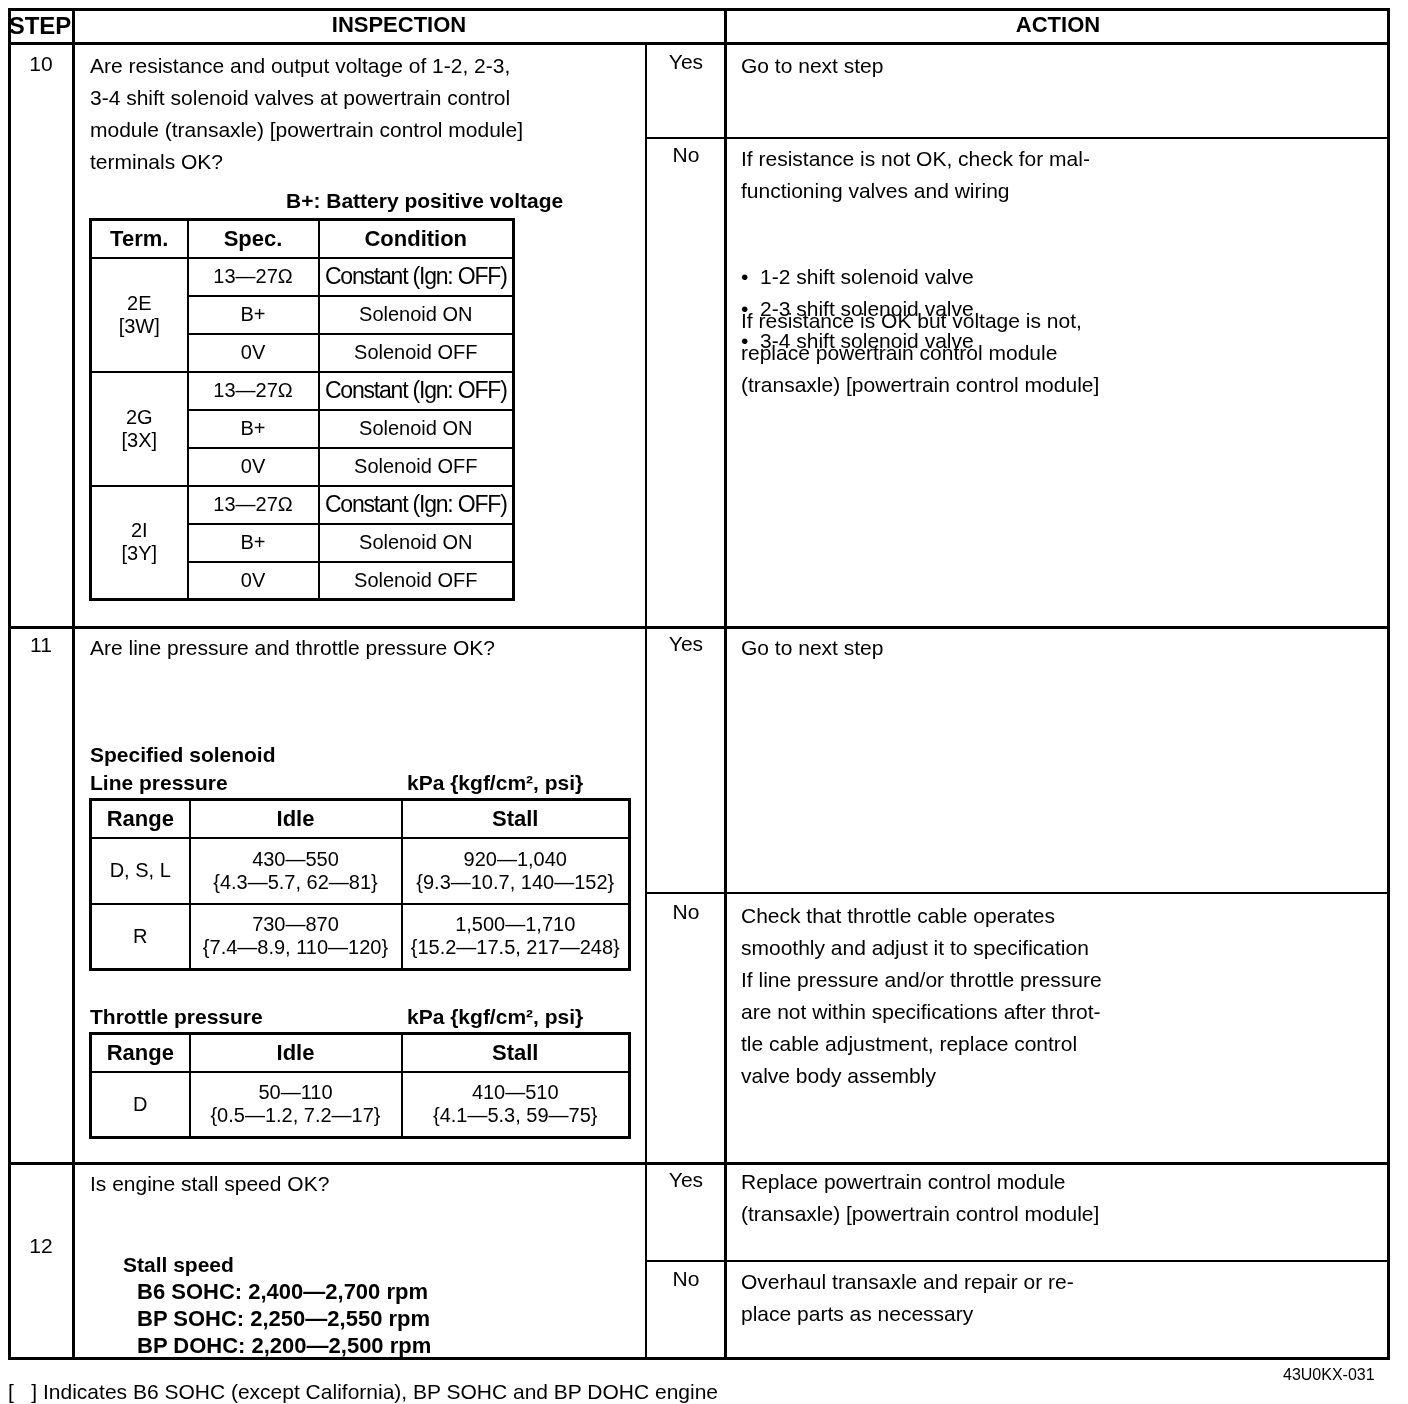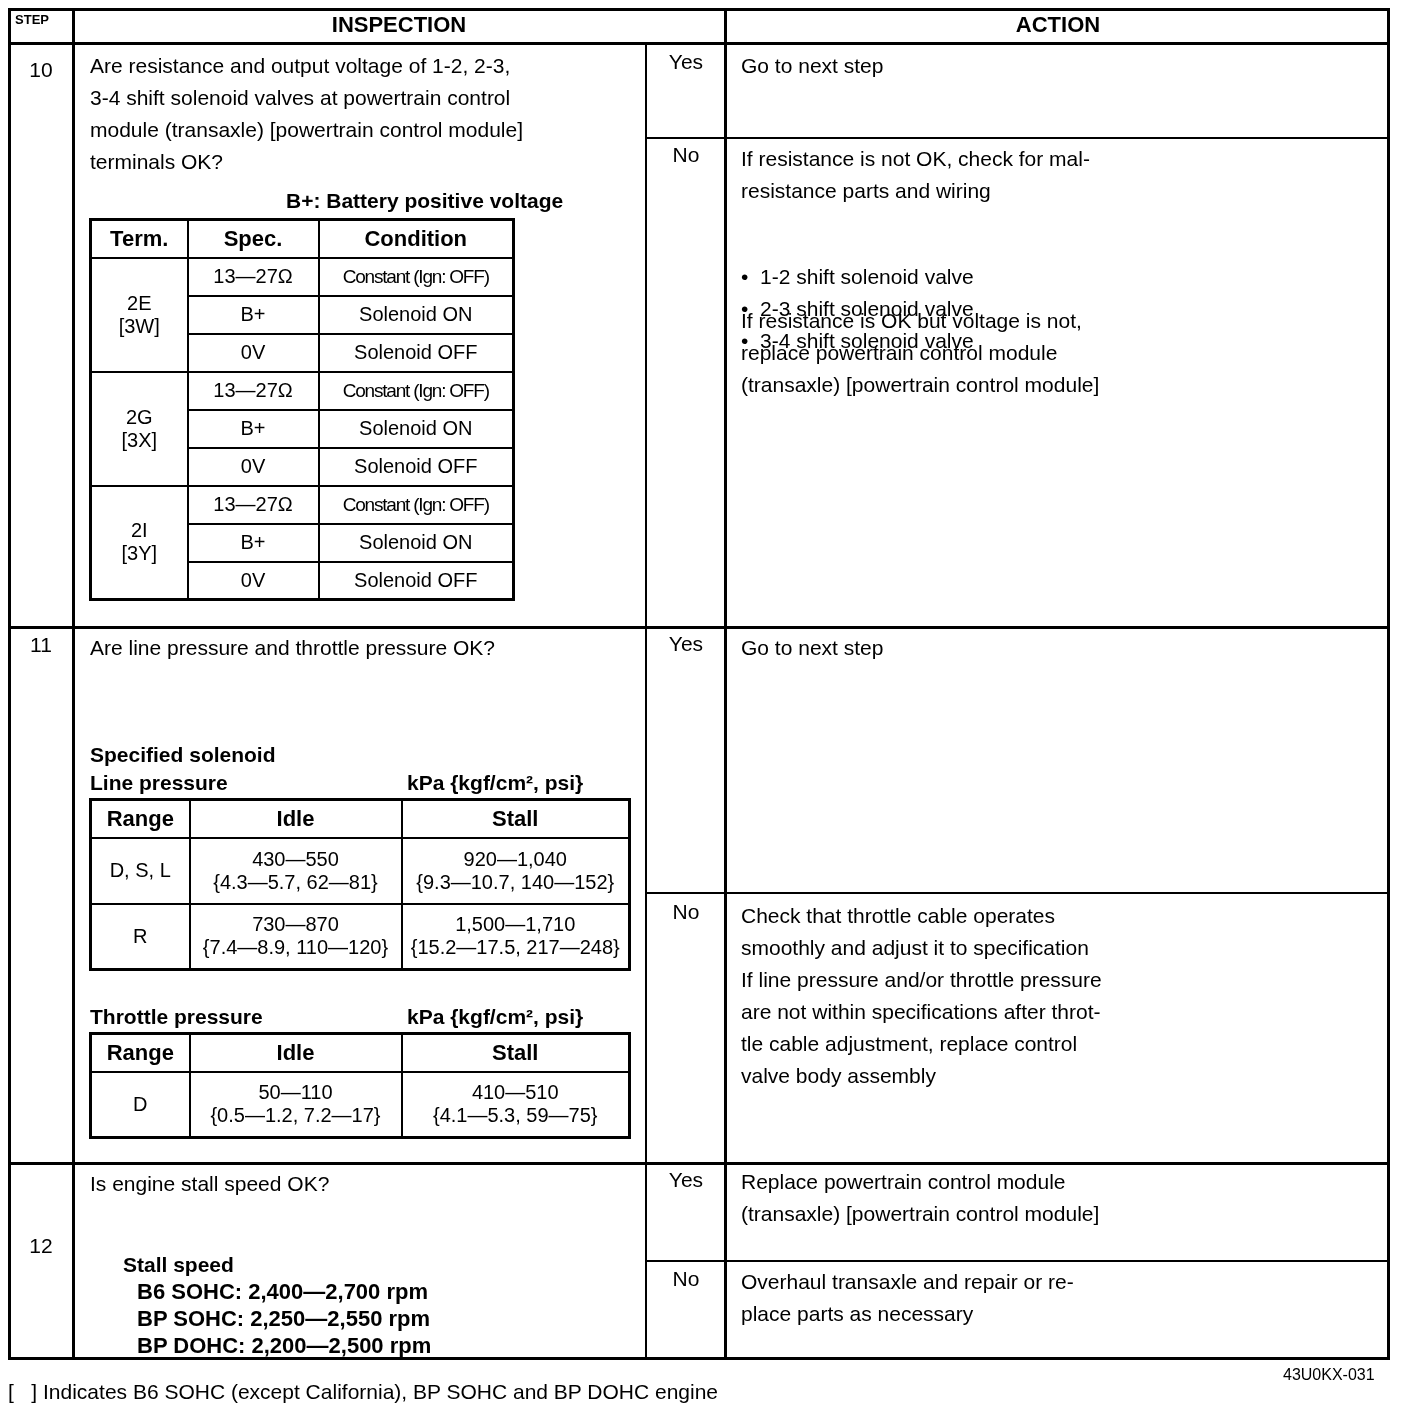--- a/index.html
+++ b/index.html
@@ -23,44 +23,44 @@
   .bold { font-weight: bold; }
 
   table.spec {
     position: absolute; border-collapse: collapse; border: 3px solid #000;
     font-size: 20px;
   }
   table.spec td, table.spec th {
     border: 2px solid #000; text-align: center; padding: 0;
   }
   table.spec th { font-weight: bold; font-size: 22px; }
-  .cond-narrow { letter-spacing: -1.2px; font-size: 19px; }
+  .cond-narrow { letter-spacing: -1.2px; font-size: 23px; }
   .bullet-row { display: block; }
   .footnote { position: absolute; font-size: 21px; }
   .figid { position: absolute; font-size: 16px; }
 </style>
 </head>
 <body>
 
 <div class="frame"></div>
 <div class="hline thick" style="left:8px; top:42px; width:1382px;"></div>
 <div class="vline thick" style="left:72px; top:8px; height:1352px;"></div>
 <div class="vline thick" style="left:724px; top:8px; height:1352px;"></div>
 <div class="vline" style="left:645px; top:42px; height:1318px;"></div>
 <div class="hline thick" style="left:8px; top:626px; width:1382px;"></div>
 <div class="hline thick" style="left:8px; top:1162px; width:1382px;"></div>
 <div class="hline" style="left:645px; top:137px; width:745px;"></div>
 <div class="hline" style="left:645px; top:892px; width:745px;"></div>
 <div class="hline" style="left:645px; top:1260px; width:745px;"></div>
 
-<div class="hdr" style="left:8px; width:48px; font-size:13px;">STEP</div>
+<div class="hdr" style="left:8px; width:64px; font-size:24px;">STEP</div>
 <div class="hdr" style="left:74px; width:650px;">INSPECTION</div>
 <div class="hdr" style="left:726px; width:664px;">ACTION</div>
 
-<div class="stepnum" style="top:52px;margin-top:6px;">10</div>
+<div class="stepnum" style="top:52px;">10</div>
 <div class="txt" style="left:90px; top:50px;">Are resistance and output voltage of 1-2, 2-3,
 3-4 shift solenoid valves at powertrain control
 module (transaxle) [powertrain control module]
 terminals OK?</div>
 <div class="txt bold" style="left:286px; top:185px;">B+: Battery positive voltage</div>
 
 <table class="spec" style="left:89px; top:218px; width:426px;">
   <colgroup>
       <col style="width:97px">
       <col style="width:131px">
@@ -111,21 +111,21 @@
     <td>0V</td>
     <td>Solenoid OFF</td>
   </tr>
 </tbody>
   </table>
 
 <div class="yn" style="top:50px;">Yes</div>
 <div class="txt" style="left:741px; top:50px;">Go to next step</div>
 <div class="yn" style="top:143px;">No</div>
 <div class="txt" style="left:741px; top:143px;">If resistance is not OK, check for mal-
-resistance parts and wiring</div>
+functioning valves and wiring</div>
 <div class="txt" style="left:741px; top:197px;">
   <span class="bullet-row"><span>•&nbsp;&nbsp;</span><span>1-2 shift solenoid valve</span></span><span class="bullet-row"><span>•&nbsp;&nbsp;</span><span>2-3 shift solenoid valve</span></span><span class="bullet-row"><span>•&nbsp;&nbsp;</span><span>3-4 shift solenoid valve</span></span>
 </div>
 <div class="txt" style="left:741px; top:305px;">If resistance is OK but voltage is not,
 replace powertrain control module
 (transaxle) [powertrain control module]</div>
 
 <div class="stepnum" style="top:633px;">11</div>
 <div class="txt" style="left:90px; top:632px;">Are line pressure and throttle pressure OK?</div>
 <div class="txt bold" style="left:90px; top:739px;">Specified solenoid</div>

